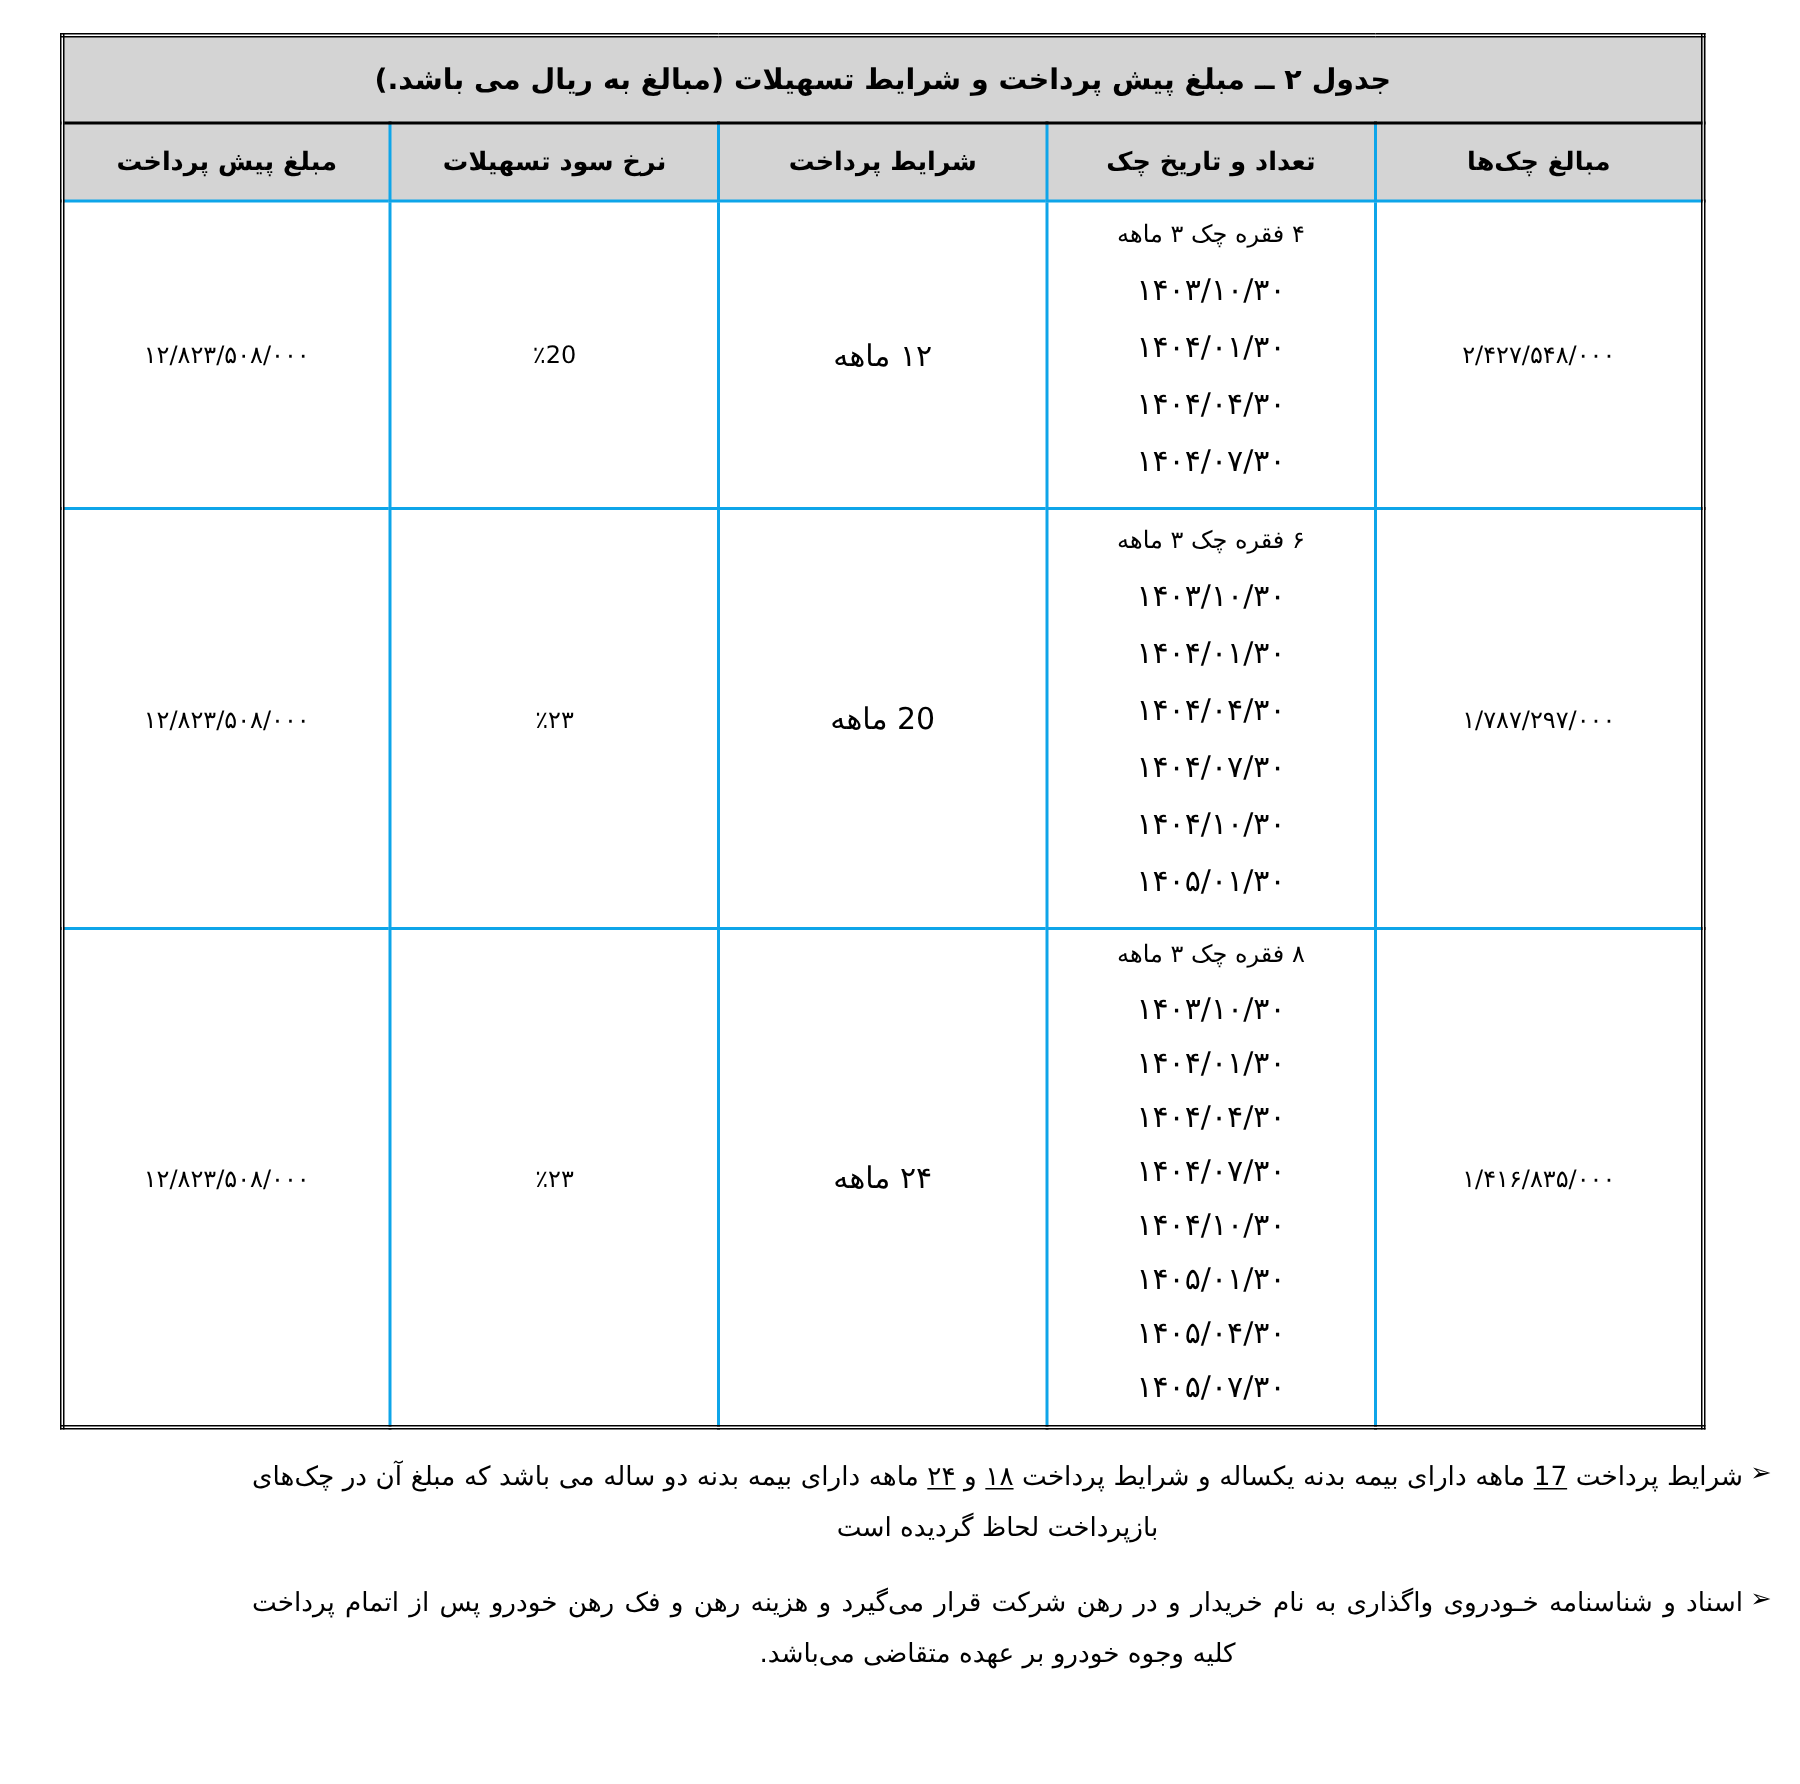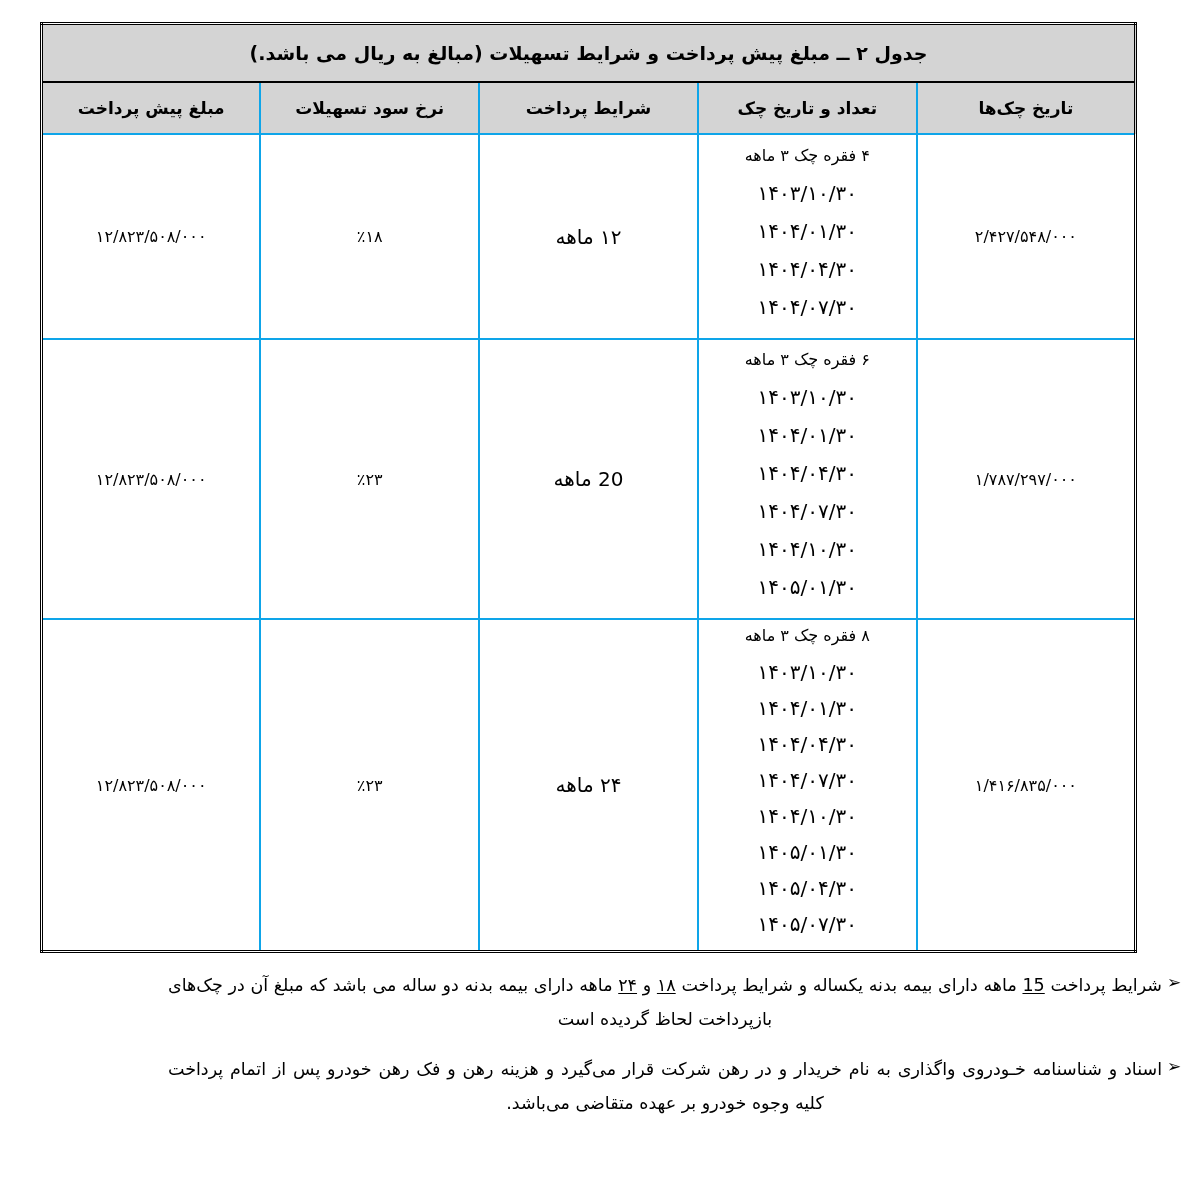--- a/index.html
+++ b/index.html
@@ -160,21 +160,21 @@
 
 <div class="page">
 
   <div class="table-wrap">
     <table class="facilities">
       <thead>
         <tr class="title-row">
           <th colspan="5">جدول ۲ ــ مبلغ پیش پرداخت و شرایط تسهیلات (مبالغ به ریال می باشد.)</th>
         </tr>
         <tr class="head-row">
-          <th class="col-checks-amount">تاریخ چک‌ها</th>
+          <th class="col-checks-amount">مبالغ چک‌ها</th>
           <th class="col-check-list">تعداد و تاریخ چک</th>
           <th class="col-terms">شرایط پرداخت</th>
           <th class="col-rate">نرخ سود تسهیلات</th>
           <th class="col-prepay">مبلغ پیش پرداخت</th>
         </tr>
       </thead>
       <tbody>
 
         <tr class="data-row row-1">
           <td>
@@ -186,21 +186,21 @@
               <div class="cl-date">۱۴۰۳/۱۰/۳۰</div>
               <div class="cl-date">۱۴۰۴/۰۱/۳۰</div>
               <div class="cl-date">۱۴۰۴/۰۴/۳۰</div>
               <div class="cl-date">۱۴۰۴/۰۷/۳۰</div>
             </div>
           </td>
           <td>
             <span class="terms">۱۲ ماهه</span>
           </td>
           <td>
-            <span class="rate">٪۱۸</span>
+            <span class="rate">٪20</span>
           </td>
           <td>
             <span class="prepay-amount">۱۲/۸۲۳/۵۰۸/۰۰۰</span>
           </td>
         </tr>
 
         <tr class="data-row row-2">
           <td>
             <span class="amount">۱/۷۸۷/۲۹۷/۰۰۰</span>
           </td>
@@ -255,21 +255,21 @@
         </tr>
 
       </tbody>
     </table>
   </div>
 
   <div class="notes">
 
     <div class="note">
       <div class="note-bullet">➢</div>
-      <div class="note-text"><span>شرایط پرداخت </span><span class="u">15</span><span> ماهه دارای بیمه بدنه یکساله و شرایط پرداخت </span><span class="u">۱۸</span><span> و </span><span class="u">۲۴</span><span> ماهه دارای بیمه بدنه دو ساله می باشد که مبلغ آن در چک‌های بازپرداخت لحاظ گردیده است</span></div>
+      <div class="note-text"><span>شرایط پرداخت </span><span class="u">17</span><span> ماهه دارای بیمه بدنه یکساله و شرایط پرداخت </span><span class="u">۱۸</span><span> و </span><span class="u">۲۴</span><span> ماهه دارای بیمه بدنه دو ساله می باشد که مبلغ آن در چک‌های بازپرداخت لحاظ گردیده است</span></div>
     </div>
 
     <div class="note">
       <div class="note-bullet">➢</div>
       <div class="note-text"><span>اسناد و شناسنامه خـودروی واگذاری به نام خریدار و در رهن شرکت قرار می‌گیرد و هزینه رهن و فک رهن خودرو پس از اتمام پرداخت کلیه وجوه خودرو بر عهده متقاضی می‌باشد.</span></div>
     </div>
 
   </div>
 
 </div>

